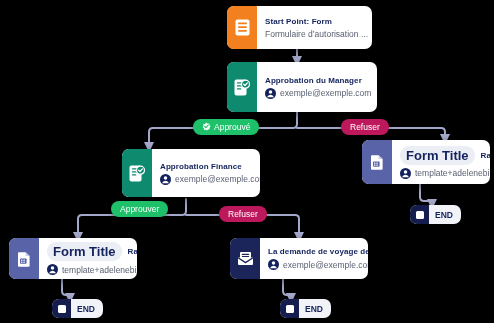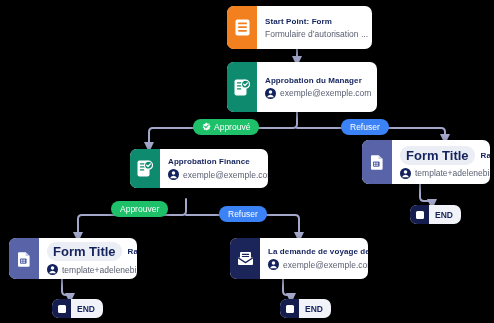--- a/index.html
+++ b/index.html
@@ -19,21 +19,21 @@
   .sub .avatar{flex:0 0 11px;}
   .titlerow{display:flex;align-items:center;gap:6px;}
   .chip{background:#eceef5;color:#13225c;font-size:13px;font-weight:bold;
         border-radius:9px;padding:2px 6px;white-space:nowrap;}
 
   
   .badge{position:absolute;border-radius:11px;color:#fff;font-size:8.5px;
          padding:3px 9px;display:flex;align-items:flex-start;gap:3px;white-space:nowrap;
          box-shadow:0 2px 4px rgba(0,0,0,.35);}
   .badge.green{background:#1ec16a;}
-  .badge.red{background:#3b82f6;}
+  .badge.red{background:#be185d;}
 
   
   .endnode{position:absolute;display:flex;align-items:center;background:#f1f3f8;
            border-radius:7px;overflow:hidden;box-shadow:0 3px 6px rgba(0,0,0,.45);height:19px;}
   .endnode .sq{width:19px;height:19px;background:#141d4e;display:flex;align-items:center;justify-content:center;}
   .endnode .sq i{width:8px;height:8px;background:#fff;border-radius:1.5px;display:block;}
   .endnode .lbl{font-size:8.5px;font-weight:bold;color:#13225c;padding:0 8px 0 6px;}
 </style>
 </head>
 <body>
@@ -132,21 +132,21 @@
         <svg class="avatar" width="11" height="11" viewBox="0 0 12 12">
           <circle cx="6" cy="6" r="6" fill="#13225c"></circle>
           <circle cx="6" cy="4.4" r="1.9" fill="#fff"></circle>
           <path d="M2.2,10.2 A4,4 0 0 1 9.8,10.2 Z" fill="#fff"></path>
         </svg>
         <span>template+adelenebiss...</span>
       </div>
     </div>
   </div>
 
-  <div class="node" style="left:130px;top:149px;width:138px;height:39px;">
+  <div class="node" style="left:122px;top:149px;width:138px;height:48px;">
     <div class="sidebar" style="background:#0e8a6e;">
       <svg width="16" height="17" viewBox="0 0 16 17">
         <rect x="0.5" y="0.5" width="12" height="16" rx="2" fill="#fff"></rect>
         <rect x="2.8" y="3.2" width="7" height="1.4" rx="0.7" fill="#0e8a6e"></rect>
         <rect x="2.8" y="6.2" width="7" height="1.4" rx="0.7" fill="#0e8a6e"></rect>
         <rect x="2.8" y="9.2" width="4.5" height="1.4" rx="0.7" fill="#0e8a6e"></rect>
         <circle cx="11.5" cy="5.2" r="4" fill="#0e8a6e" stroke="#fff" stroke-width="1.2"></circle>
         <path d="M9.7,5.3 L11,6.5 L13.4,3.9" stroke="#fff" stroke-width="1.3" fill="none" stroke-linecap="round" stroke-linejoin="round"></path>
       </svg>
     </div>

